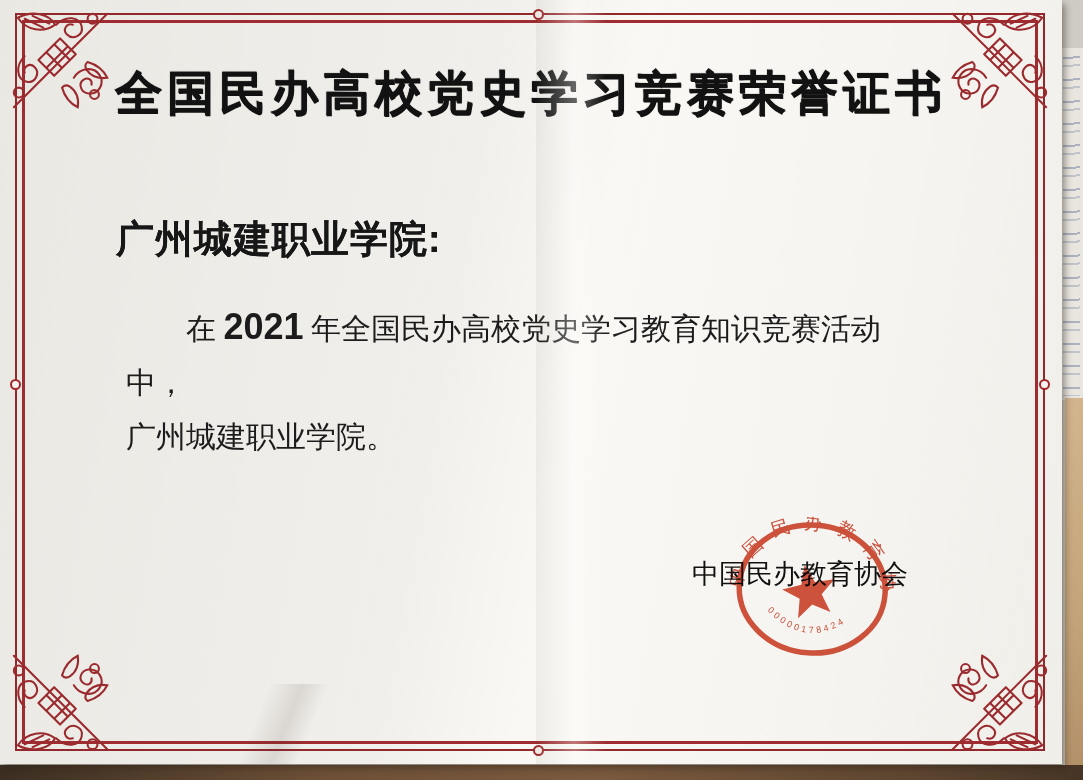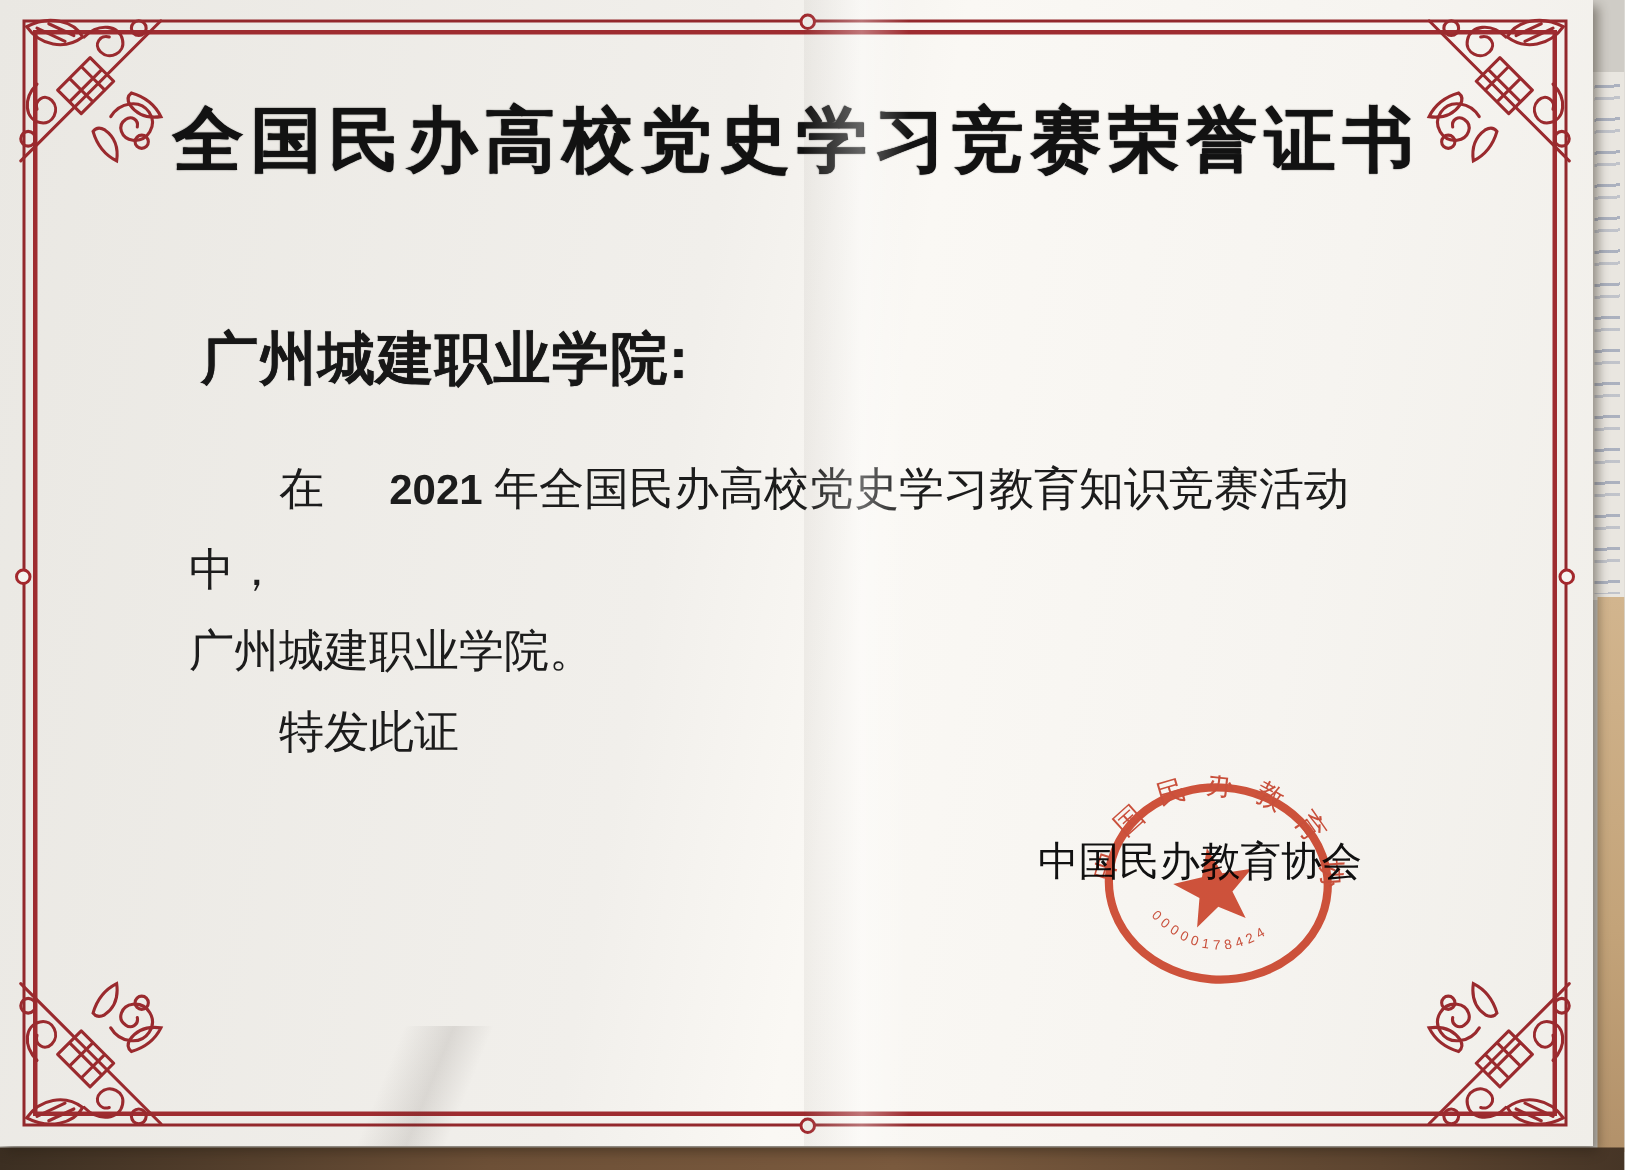--- a/index.html
+++ b/index.html
@@ -75,32 +75,32 @@
   .corner.br{right:7px;bottom:6px;transform:scale(-1,-1);}
 
   
   .title{
     position:absolute;left:0;top:62px;width:1062px;text-align:center;
     font-family:"Liberation Sans", sans-serif;
     font-weight:900;font-size:47px;color:#121212;letter-spacing:5px;
     text-shadow:0 0 1px #121212, .5px .5px 0 #121212;
   }
   .recipient{
-    position:absolute;left:134px;top:214px;
+    position:absolute;left:116px;top:214px;
     font-family:"Liberation Sans", sans-serif;
     font-weight:900;font-size:38px;color:#171717;letter-spacing:1px;
     text-shadow:0 0 .5px #171717;
   }
   .body-text{
     position:absolute;left:126px;top:300px;width:812px;
     font-size:30px;color:#1c1c1c;line-height:54px;
   }
   .body-text p{margin:0;}
   .body-text p.indent{text-indent:2em;}
-  .body-text .year{font-family:"Liberation Sans", sans-serif;font-weight:bold;font-size:28px;margin-left:36px;}
+  .body-text .year{font-family:"Liberation Sans", sans-serif;font-weight:bold;font-size:36px;}
 
   .sign-block{
     position:absolute;left:655px;top:556px;width:290px;text-align:center;
     font-size:27px;color:#111;z-index:2;
   }
   .sign-block .date-line{margin-top:17px;letter-spacing:1px;}
 
   
   .seal{
     position:absolute;left:729px;top:517px;width:166px;height:150px;
@@ -194,21 +194,20 @@
       </g>
     </svg>
 
     <div class="title">全国民办高校党史学习竞赛荣誉证书</div>
 
     <div class="recipient">广州城建职业学院:</div>
 
     <div class="body-text">
       <p class="indent"><span>在 </span><span class="year">2021</span><span> 年全国民办高校党史学习教育知识竞赛活动中，</span></p>
       <p>广州城建职业学院。</p>
-      <p class="indent">特发此证</p>
     </div>
 
     <div class="sign-block">
       <div>中国民办教育协会</div>
     </div>
 
     <svg class="seal" viewBox="0 0 166 150">
       <defs>
         <path id="sealArcTop" d="M 15,88 A 70 61 0 1 1 151,88" fill="none"></path>
         <path id="sealArcBot" d="M 24,80 Q 83,152 142,80" fill="none"></path>

